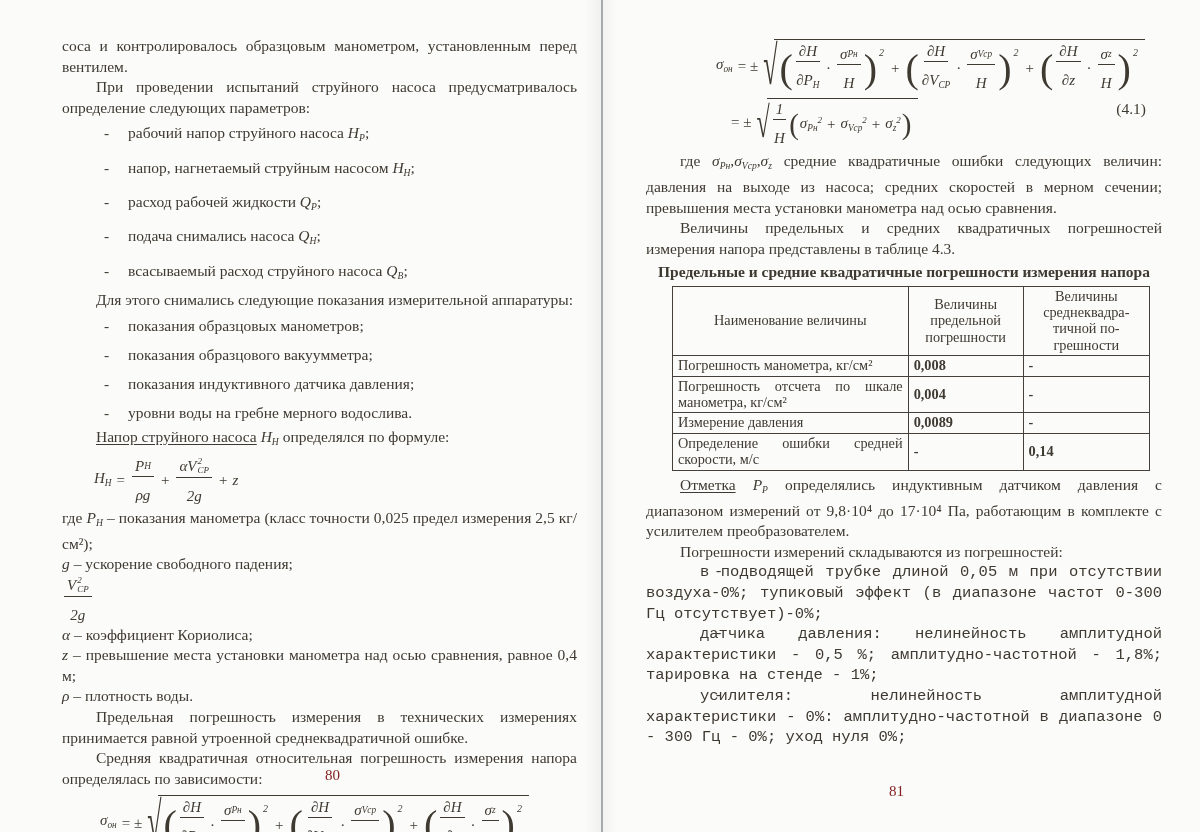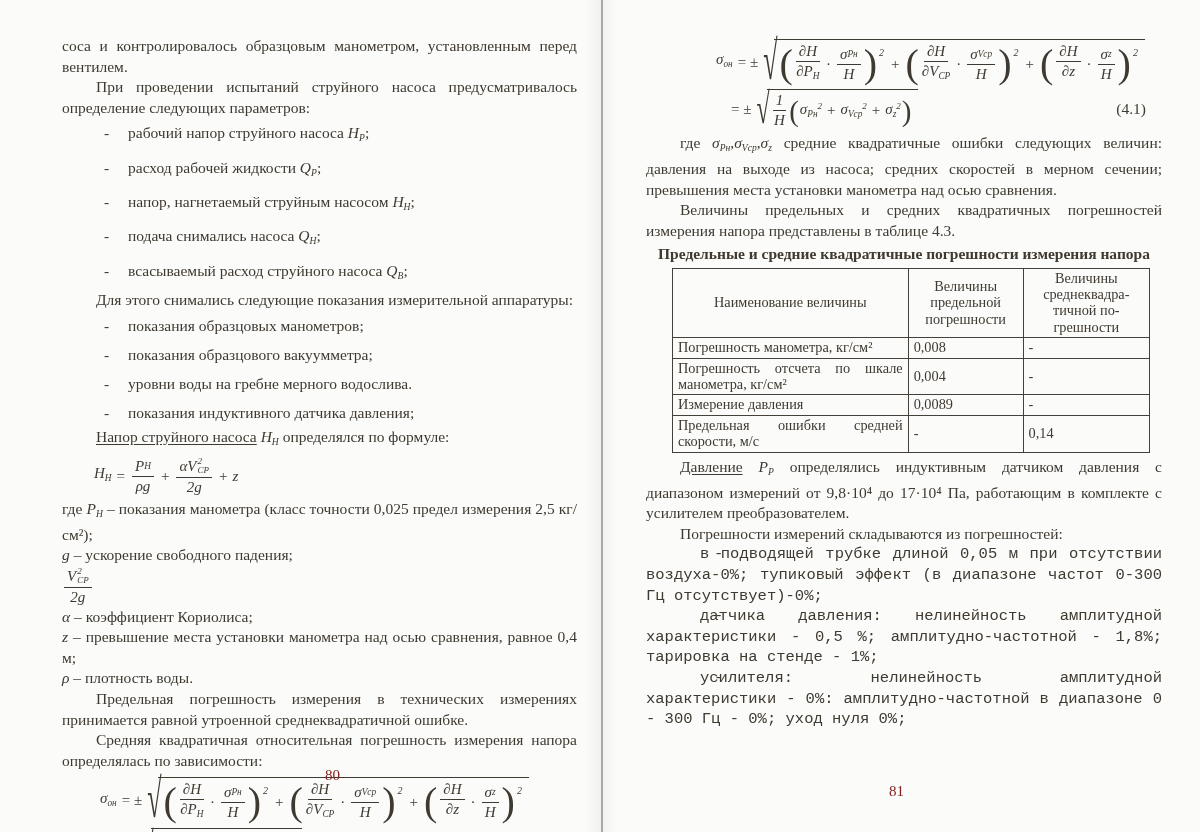--- a/index.html
+++ b/index.html
@@ -26,21 +26,21 @@
   
   .gutter-shade { position:absolute; left:584px; top:0; width:34px; height:832px;
     background:linear-gradient(90deg, rgba(110,110,105,0) 0%, rgba(110,110,105,0.07) 48%, rgba(110,110,105,0) 100%); }
   .gutter-line { position:absolute; left:601px; top:0; width:1.5px; height:832px; background:#a6aaae; }
 
   
   .fml { font-style:italic; font-size:15px; }
   .frow { display:flex; align-items:center; }
   .frac { display:inline-flex; flex-direction:column; align-items:center; text-align:center; margin:0 2px; line-height:17px; }
   .frac .num { border-bottom:1px solid #3e3931; padding:0 3px 1px; display:inline-flex; align-items:center; justify-content:center; }
-  .frac .den { padding-top:1px; }
+  .frac .den { padding-top:1px;margin-top:9px; }
   .op { font-style:normal; margin:0 5px; white-space:nowrap; }
   .mdot { font-style:normal; margin:0 4px; }
   .sqrt { display:inline-flex; align-items:center; }
   .rad { font-style:normal; line-height:1; margin-right:-3px; transform-origin:center; }
   .sqrt-big .rad { font-size:26px; transform:scaleY(2.1); }
   .sqrt-big .radicand { border-top:1.4px solid #3e3931; padding:3px 5px 0 4px; }
   .sqrt-sm .rad { font-size:24px; transform:scaleY(1.8); }
   .sqrt-sm .radicand { border-top:1.4px solid #3e3931; padding:2px 5px 0 4px; }
   .bp { font-style:normal; font-size:40px; line-height:0.85; font-weight:400; margin:0 1px; }
   .bp2 { font-style:normal; font-size:29px; line-height:0.9; margin:0 1px; }
@@ -59,21 +59,21 @@
   .defline .rest { margin-left:6px; }
 
   
   .tbl-label { text-align:right; font-weight:bold; padding-right:18px; margin-top:7px; }
   .tbl-title { text-align:center; font-weight:bold; line-height:20px; margin:2px 10px 4px; }
   table.meas { border-collapse:collapse; width:478px; margin-left:26px; font-size:14.3px; line-height:16.4px; table-layout:fixed; }
   table.meas th, table.meas td { border:1.4px solid #45413a; padding:1px 5px 2px; }
   table.meas th { font-weight:normal; text-align:center; vertical-align:middle; }
   .pre { white-space:pre-line; }
   td.c1 { text-align:justify; }
-  td.cv { text-align:left; }
+  td.cv { text-align:left;font-weight:bold; }
 
   .pageno { position:absolute; font-size:15px; color:#7f1d1d; }
   #pn-left  { left:325px; top:767px; }
   #pn-right { left:889px; top:783px; }
   .erritem { text-indent:34px;font-family:Liberation Mono, monospace; }
   .erritem .dash2 { display:inline-block; width:20px; }
 </style>
 </head>
 <body>
 
@@ -81,38 +81,38 @@
 <div class="gutter-line"></div>
 
 <section class="page" id="page-left">
   <p>соса и контролировалось образцовым манометром, установленным перед вентилем.</p>
   <p class="ind">При проведении испытаний струйного насоса предусматривалось определение следующих параметров:</p>
 
   <div class="li">
     <span class="dash">-</span><span>рабочий напор струйного насоса </span><span class="mi"><span>H</span><sub>Р</sub></span><span>;</span>
   </div>
   <div class="li">
+    <span class="dash">-</span><span>напор, нагнетаемый струйным насосом </span><span class="mi"><span>H</span><sub>Н</sub></span><span>;</span>
+  </div>
+  <div class="li">
     <span class="dash">-</span><span>расход рабочей жидкости </span><span class="mi"><span>Q</span><sub>Р</sub></span><span>;</span>
-  </div>
-  <div class="li">
-    <span class="dash">-</span><span>напор, нагнетаемый струйным насосом </span><span class="mi"><span>H</span><sub>Н</sub></span><span>;</span>
   </div>
   <div class="li">
     <span class="dash">-</span><span>подача снимались насоса </span><span class="mi"><span>Q</span><sub>Н</sub></span><span>;</span>
   </div>
   <div class="li">
     <span class="dash">-</span><span>всасываемый расход струйного насоса </span><span class="mi"><span>Q</span><sub>В</sub></span><span>;</span>
   </div>
 
   <p class="ind">Для этого снимались следующие показания измерительной аппаратуры:</p>
 
   <div class="li"><span class="dash">-</span><span>показания образцовых манометров;</span></div>
   <div class="li"><span class="dash">-</span><span>показания образцового вакуумметра;</span></div>
+  <div class="li"><span class="dash">-</span><span>показания индуктивного датчика давления;</span></div>
   <div class="li"><span class="dash">-</span><span>уровни воды на гребне мерного водослива.</span></div>
-  <div class="li"><span class="dash">-</span><span>показания индуктивного датчика давления;</span></div>
 
   <p class="ind">
     <span class="u">Напор струйного насоса</span>
     <span class="mi"><span>H</span><sub>Н</sub></span><span> определялся по формуле:</span>
   </p>
 
   <div class="fml frow hnf">
     <span><span>H</span><sub>Н</sub></span>
     <span class="op">=</span>
     <span class="frac">
@@ -365,29 +365,29 @@
       <td class="c1">Погрешность отсчета по шкале манометра, кг/см²</td>
       <td class="cv">0,004</td>
       <td class="cv">-</td>
     </tr>
     <tr>
       <td class="c1">Измерение давления</td>
       <td class="cv">0,0089</td>
       <td class="cv">-</td>
     </tr>
     <tr>
-      <td class="c1">Предельная ошибки средней скорости, м/с</td>
+      <td class="c1">Определение ошибки средней скорости, м/с</td>
       <td class="cv">-</td>
       <td class="cv">0,14</td>
     </tr>
   </tbody>
     </table>
 
   <p class="ind" style="margin-top:4px">
-    <span class="u">Давление</span>
+    <span class="u">Отметка</span>
     <span class="mi"><span>P</span><sub>Р</sub></span><span> определялись индуктивным датчиком давления с диапазоном измерений от 9,8·10⁴ до 17·10⁴ Па, работающим в комплекте с усилителем преобразователем.</span>
   </p>
 
   <p class="ind">Погрешности измерений складываются из погрешностей:</p>
 
   <p class="erritem">
     <span class="dash2">-</span><span>в подводящей трубке длиной 0,05 м при отсутствии воздуха-0%; тупиковый эффект (в диапазоне частот 0-300 Гц отсутствует)-0%;</span>
   </p>
   <p class="erritem">
     <span class="dash2">-</span><span>датчика давления: нелинейность амплитудной характеристики - 0,5 %; амплитудно-частотной - 1,8%; тарировка на стенде - 1%;</span>

